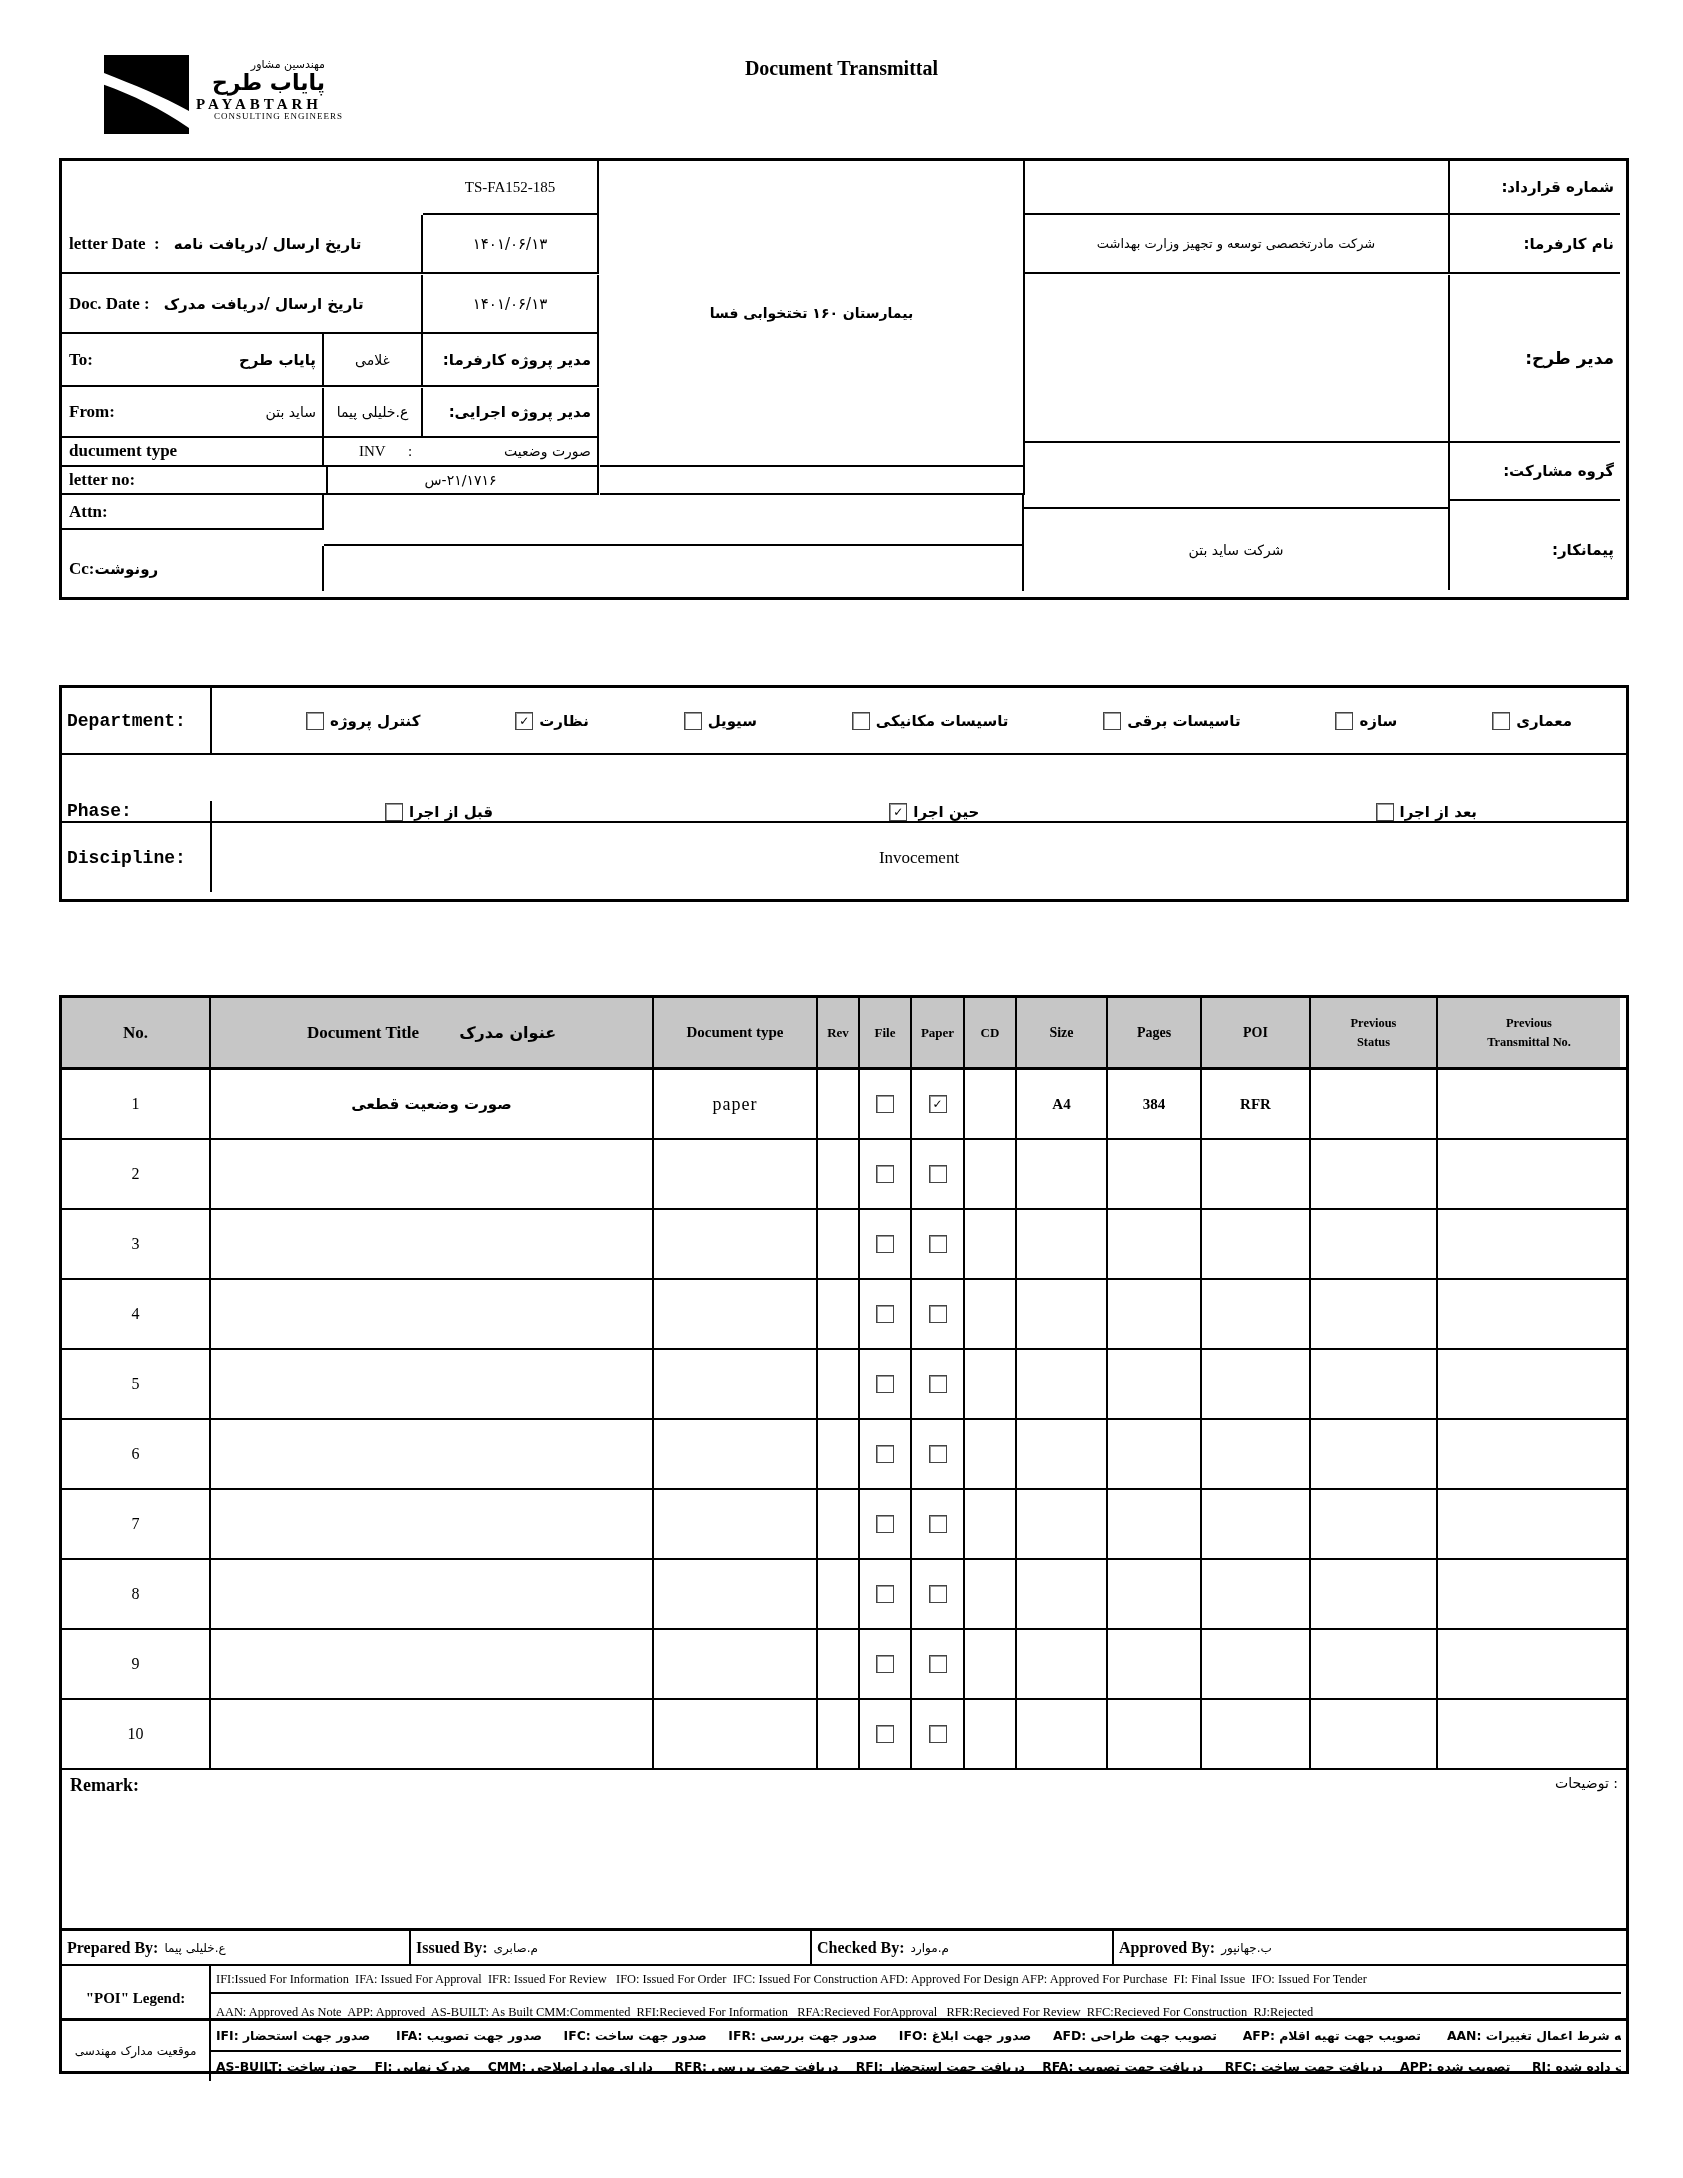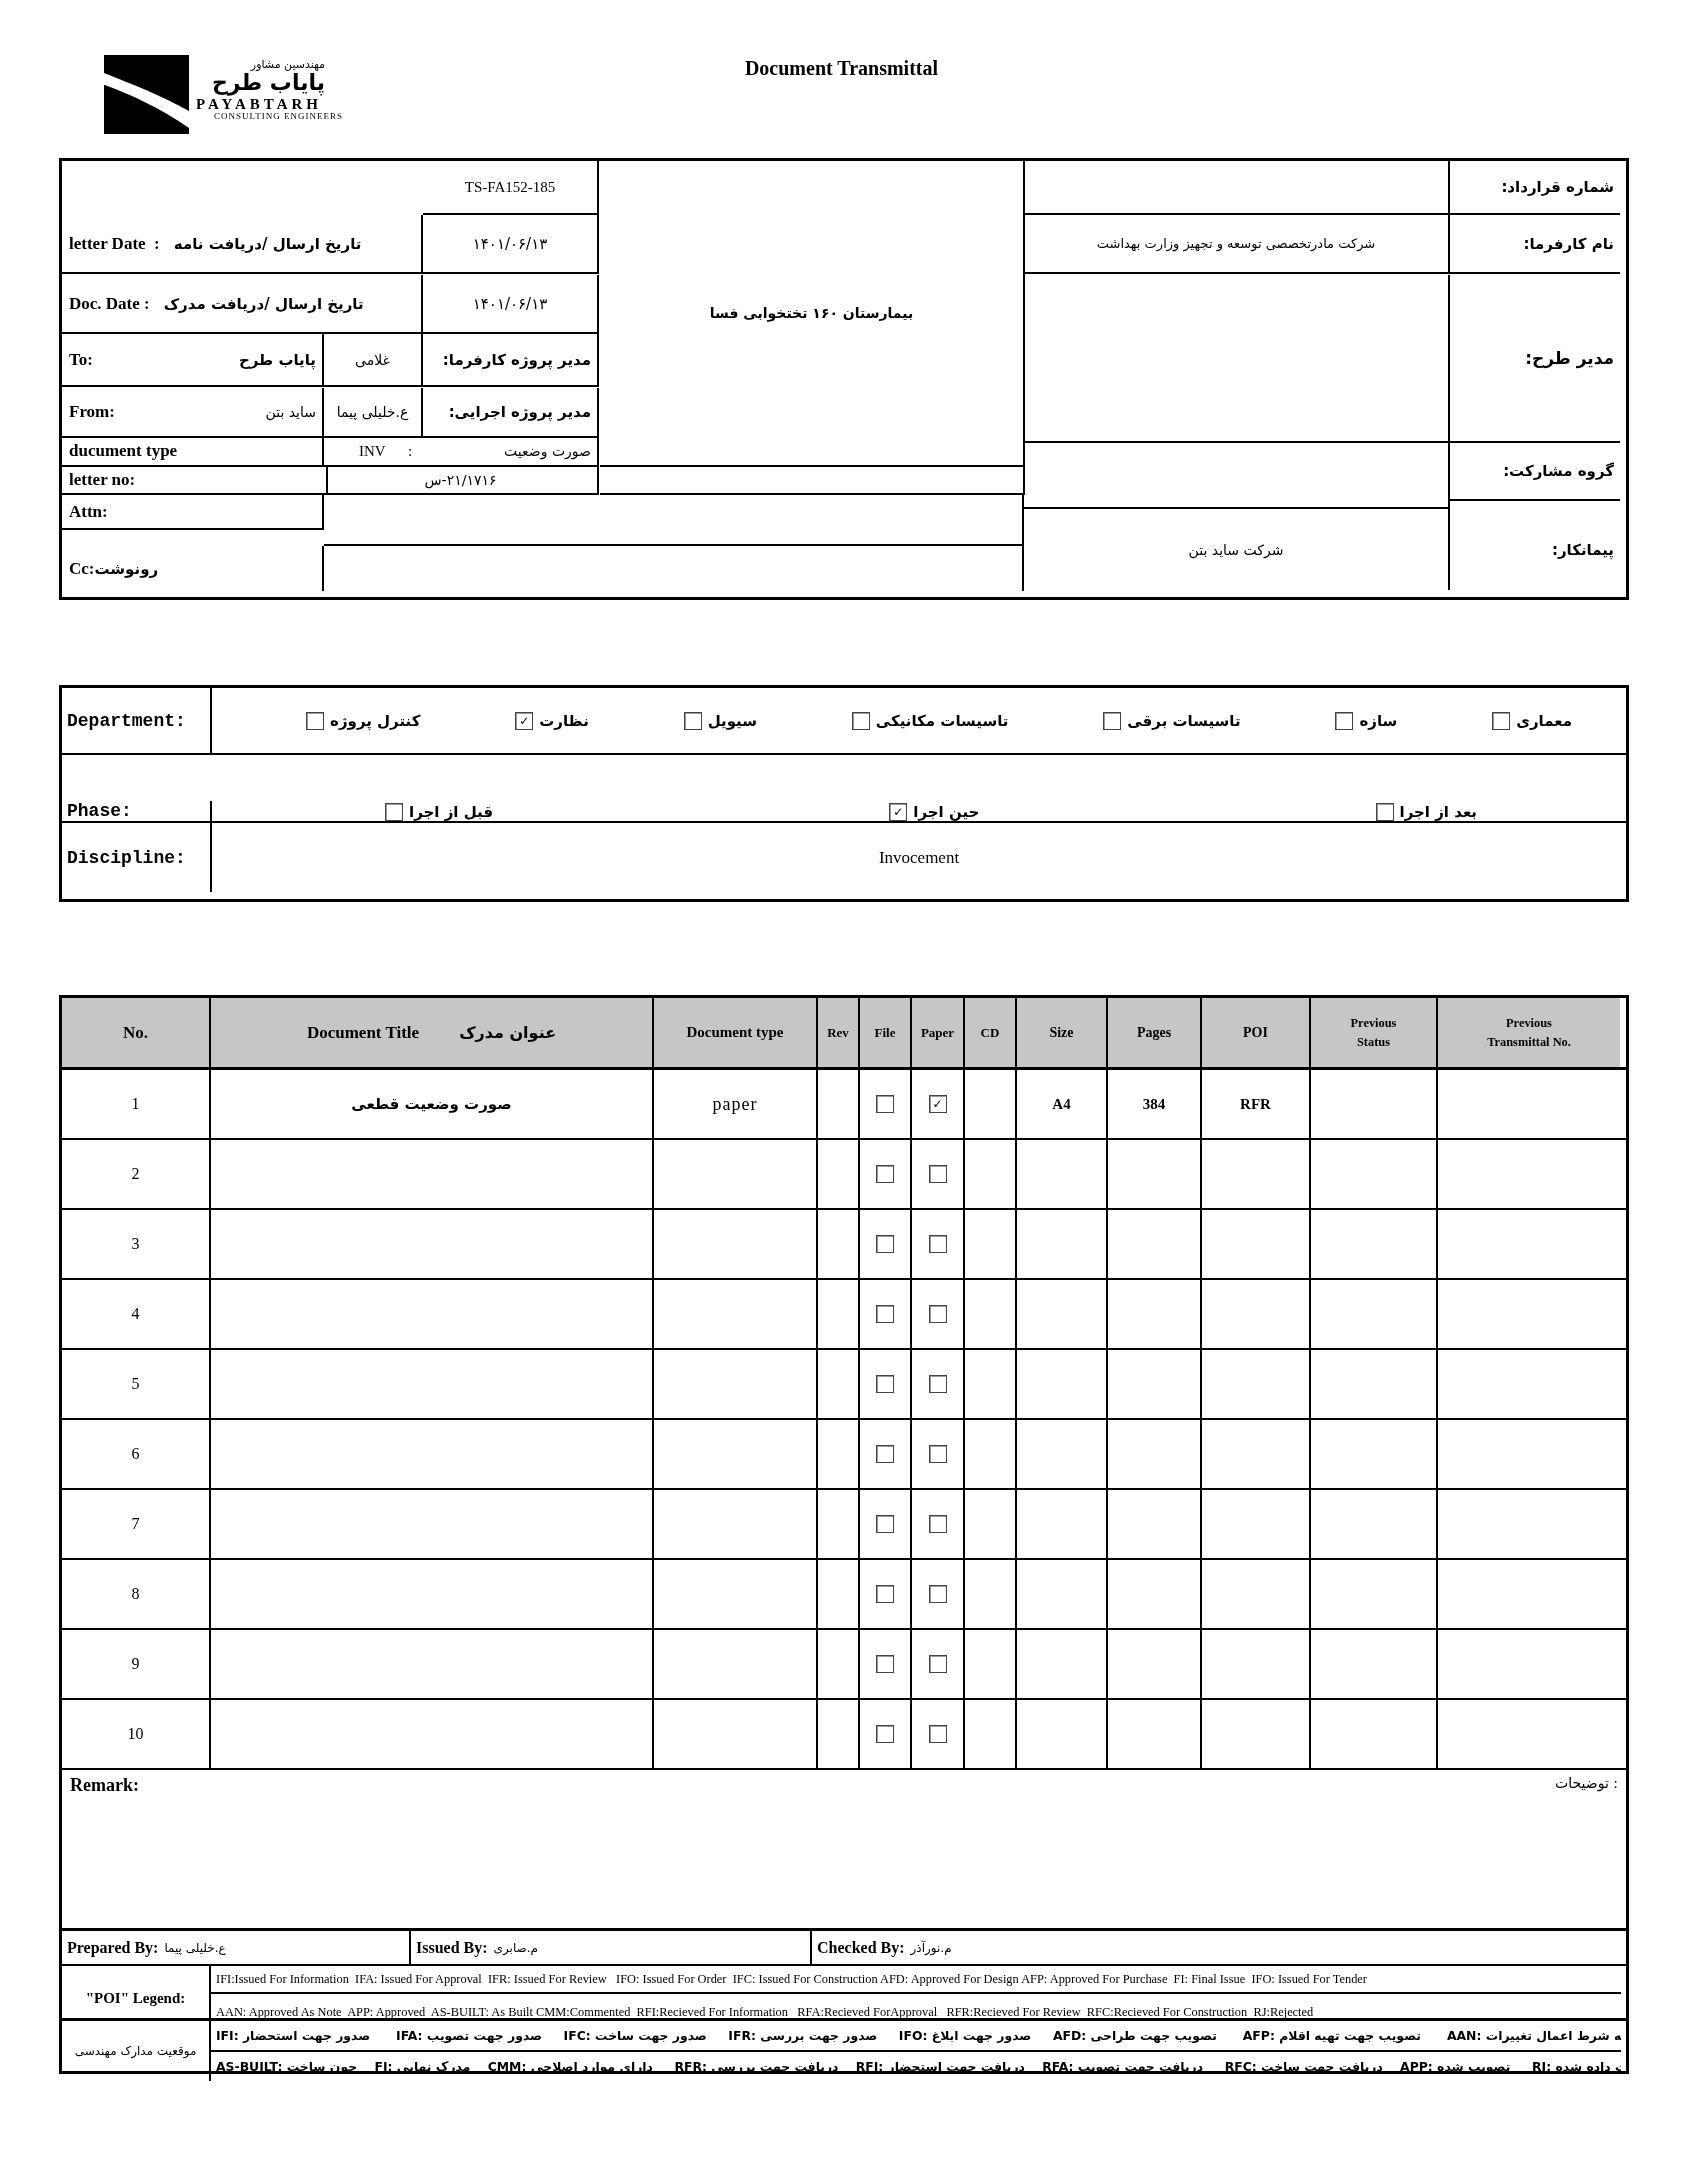--- a/index.html
+++ b/index.html
@@ -481,21 +481,25 @@
       <div class="sig-cell">
         <span class="en b" style="font-size:16px;">Prepared By:</span>
         <span class="fa" style="font-size:12px;">ع.خلیلی پیما</span>
       </div>
       <div class="sig-cell">
         <span class="en b" style="font-size:16px;">Issued By:</span>
         <span class="fa" style="font-size:12px;">م.صابری</span>
       </div>
       <div class="sig-cell">
         <span class="en b" style="font-size:16px;">Checked By:</span>
-        <span class="fa" style="font-size:12px;">م.نورآذر</span>
+        <span class="fa" style="font-size:12px;">م.موارد</span>
+      </div>
+      <div class="sig-cell">
+        <span class="en b" style="font-size:16px;">Approved By:</span>
+        <span class="fa" style="font-size:12px;">ب.جهانپور</span>
       </div>
     </div>
 
     <div style="display:grid;grid-template-columns:149px 1410px;height:55px;border-bottom:3px solid #000;box-sizing:border-box;">
       <div style="box-sizing:border-box;border-right:2px solid #000;display:flex;align-items:center;justify-content:center;">
         <span class="en b" style="font-size:15px;">"POI" Legend:</span>
       </div>
       <div>
         <div class="legend-line en" style="height:28px;border-bottom:2px solid #000;font-size:12.4px;">IFI:Issued For Information  IFA: Issued For Approval  IFR: Issued For Review   IFO: Issued For Order  IFC: Issued For Construction AFD: Approved For Design AFP: Approved For Purchase  FI: Final Issue  IFO: Issued For Tender</div>
         <div class="legend-line en" style="height:36px;font-size:12.4px;">AAN: Approved As Note  APP: Approved  AS-BUILT: As Built CMM:Commented  RFI:Recieved For Information   RFA:Recieved ForApproval   RFR:Recieved For Review  RFC:Recieved For Construction  RJ:Rejected</div>

